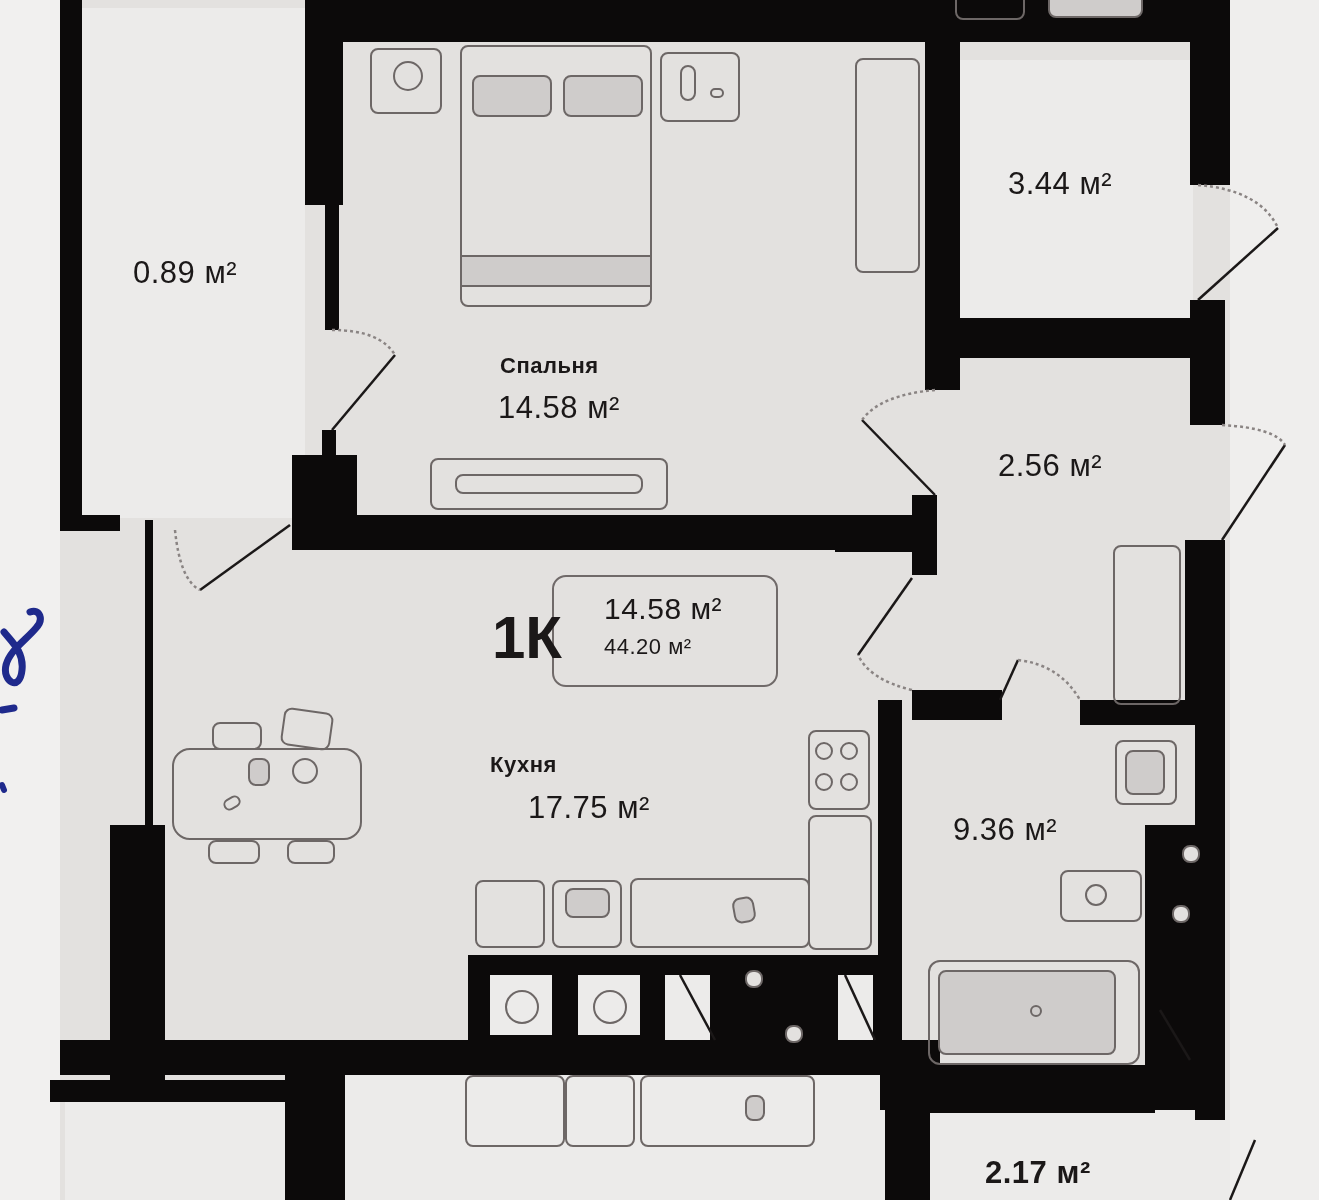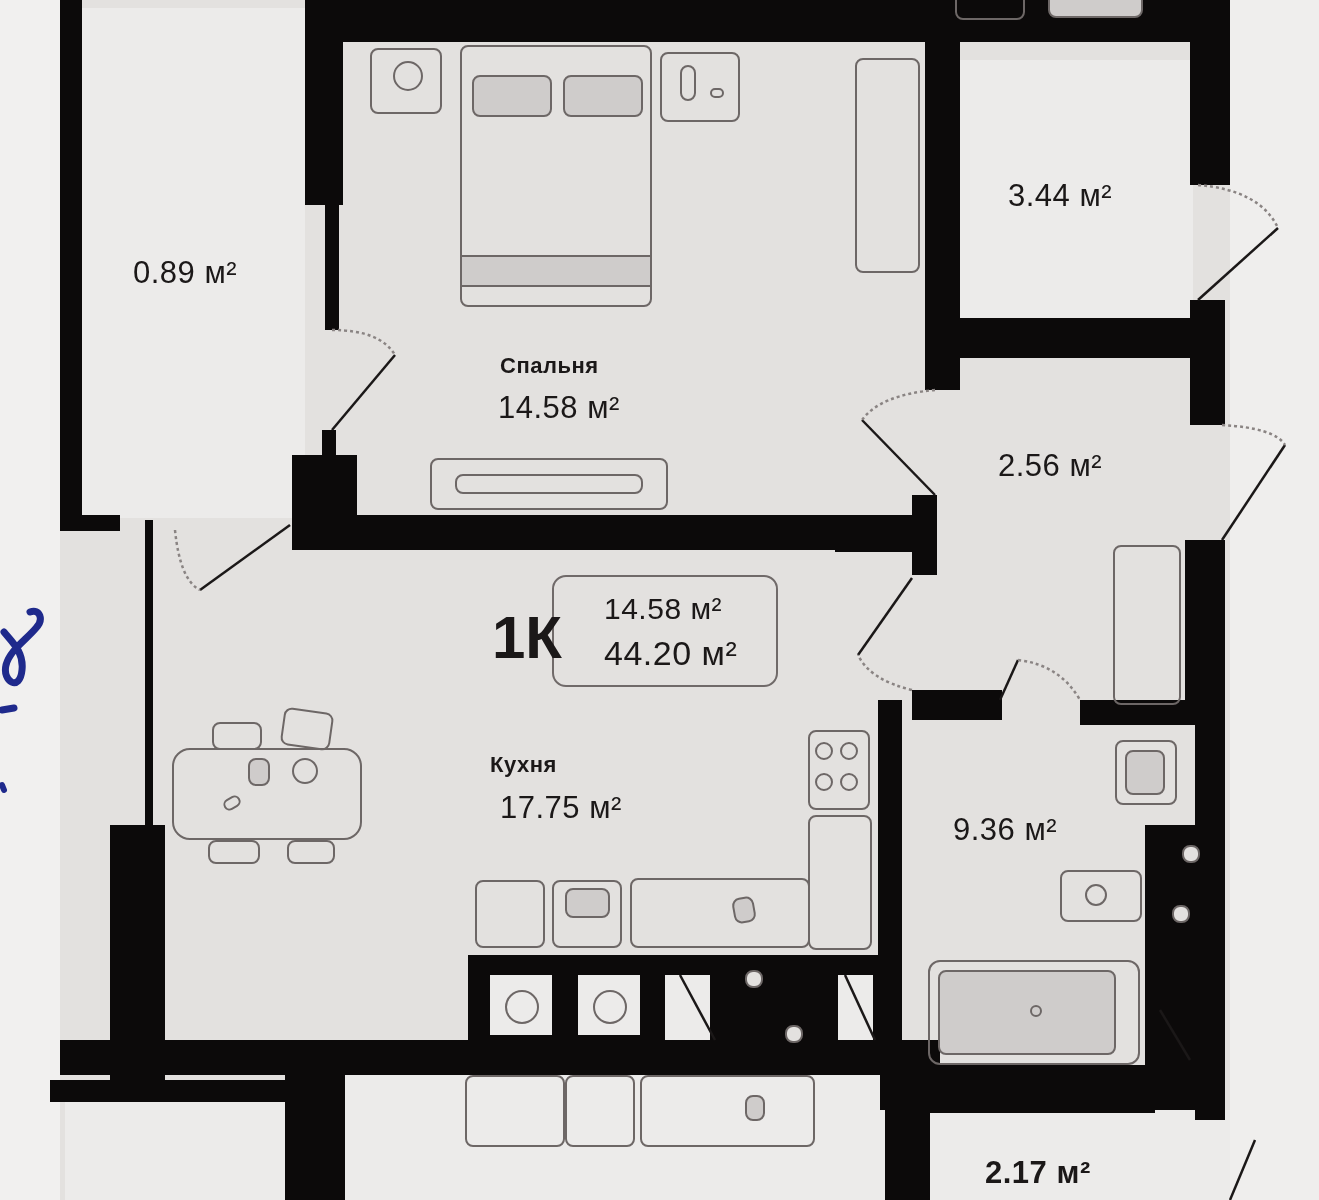--- a/index.html
+++ b/index.html
@@ -172,29 +172,29 @@
 <div class="furn" style="left:565px;top:1075px;width:70px;height:72px;"></div>
 <div class="furn" style="left:640px;top:1075px;width:175px;height:72px;"></div>
 <div class="furn fill" style="left:745px;top:1095px;width:20px;height:26px;"></div>
 
 <div class="furn" style="left:955px;top:-10px;width:70px;height:30px;"></div>
 <div class="furn fill" style="left:1048px;top:-10px;width:95px;height:28px;"></div>
 
 <div class="badge" style="left:552px;top:575px;width:226px;height:112px;"></div>
 <div class="label" style="left:492px;top:603px;font-size:60px;font-weight:bold;">1К</div>
 <div class="label area" style="left:604px;top:592px;font-size:30px;">14.58 м²</div>
-<div class="label area" style="left:604px;top:634px;font-size:34px;">44.20 м²</div>
+<div class="label area" style="left:604px;top:634px;font-size:22px;">44.20 м²</div>
 
 <div class="label area" style="left:133px;top:255px;">0.89 м²</div>
 
 <div class="label rname" style="left:500px;top:353px;">Спальня</div>
 <div class="label area" style="left:498px;top:390px;">14.58 м²</div>
 
-<div class="label area" style="left:1008px;top:178px;text-align:right;">3.44 м²</div>
+<div class="label area" style="left:1008px;top:166px;text-align:right;">3.44 м²</div>
 
 <div class="label area" style="left:998px;top:448px;">2.56 м²</div>
 
 <div class="label rname" style="left:490px;top:752px;">Кухня</div>
-<div class="label area" style="left:500px;top:790px;">17.75 м²</div>
+<div class="label area" style="left:528px;top:790px;">17.75 м²</div>
 
 <div class="label area" style="left:953px;top:812px;">9.36 м²</div>
 
 <div class="label area" style="left:985px;top:1155px;font-weight:bold;">2.17 м²</div>
 
 </body></html>

